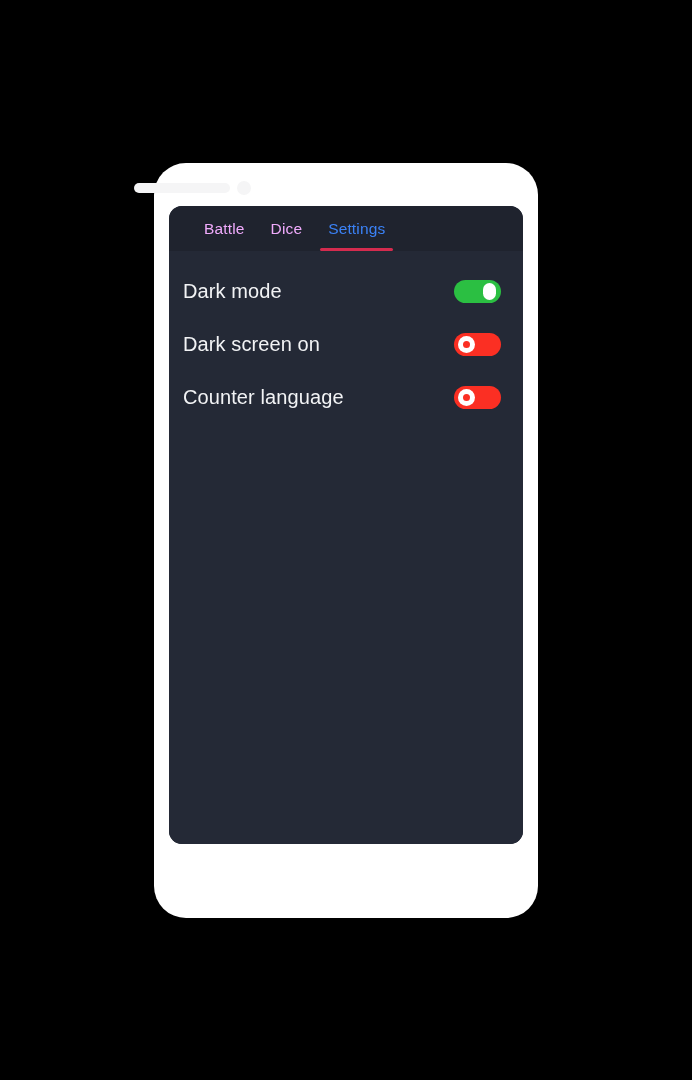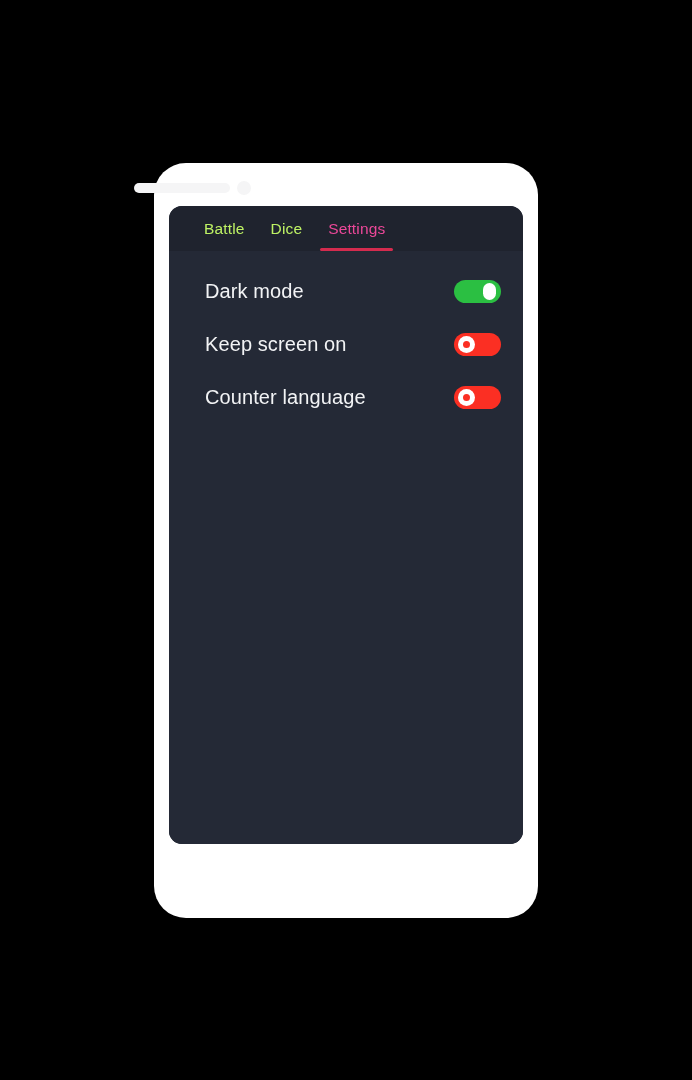--- a/index.html
+++ b/index.html
@@ -93,25 +93,25 @@
     display: flex;
     align-items: center;
     justify-content: center;
     padding: 0 13px;
     box-sizing: border-box;
     cursor: pointer;
   }
   .tab-label {
     font-size: 15.5px;
     letter-spacing: 0.15px;
-    color: #bef264;
+    color: #f0abfc;
     white-space: nowrap;
   }
   .tab.active .tab-label {
-    color: #ec4899;
+    color: #3b82f6;
   }
   .tab .tab-underline {
     position: absolute;
     left: 5px;
     right: 5px;
     bottom: 0;
     height: 3px;
     background: transparent;
     border-radius: 2px;
   }
@@ -123,21 +123,21 @@
   .content {
     flex: 1 1 auto;
     background: #242936;
     padding-top: 14px;
   }
   .setting-row {
     height: 53px;
     display: flex;
     align-items: center;
     justify-content: space-between;
-    padding: 0 22px 0 36px;
+    padding: 0 22px 0 14px;
     box-sizing: border-box;
   }
   .setting-label {
     font-size: 20px;
     font-weight: 400;
     color: #f2f3f5;
     letter-spacing: 0.1px;
     white-space: nowrap;
   }
 
@@ -222,21 +222,21 @@
   <div class="content">
 
     <div class="setting-row">
       <span class="setting-label">Dark mode</span>
       <div class="toggle on">
         <span class="knob"></span>
       </div>
     </div>
 
     <div class="setting-row">
-      <span class="setting-label">Keep screen on</span>
+      <span class="setting-label">Dark screen on</span>
       <div class="toggle off">
         <span class="knob"></span>
       </div>
     </div>
 
     <div class="setting-row">
       <span class="setting-label">Counter language</span>
       <div class="toggle off">
         <span class="knob"></span>
       </div>

